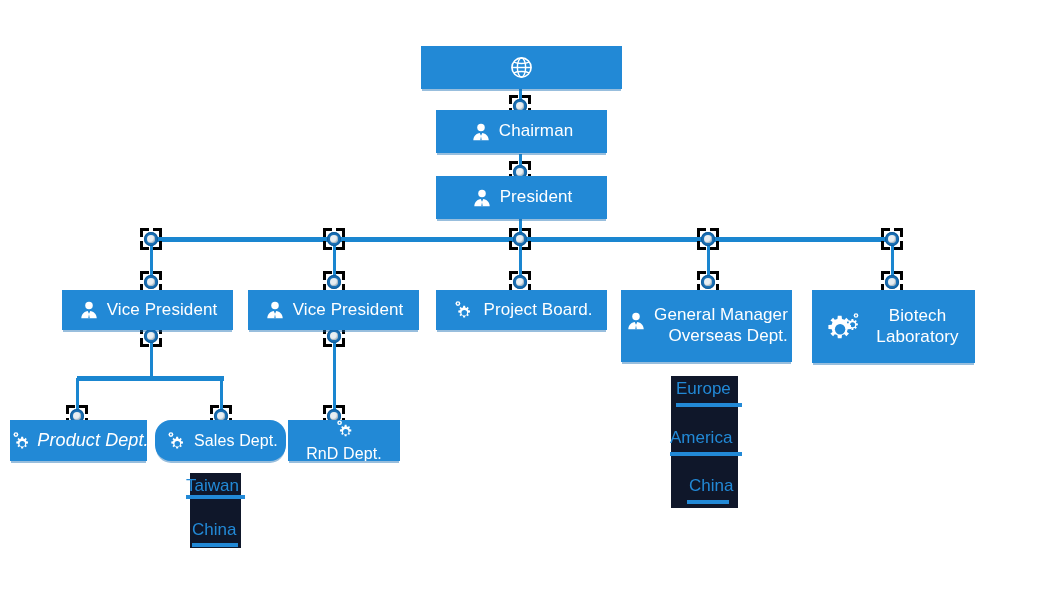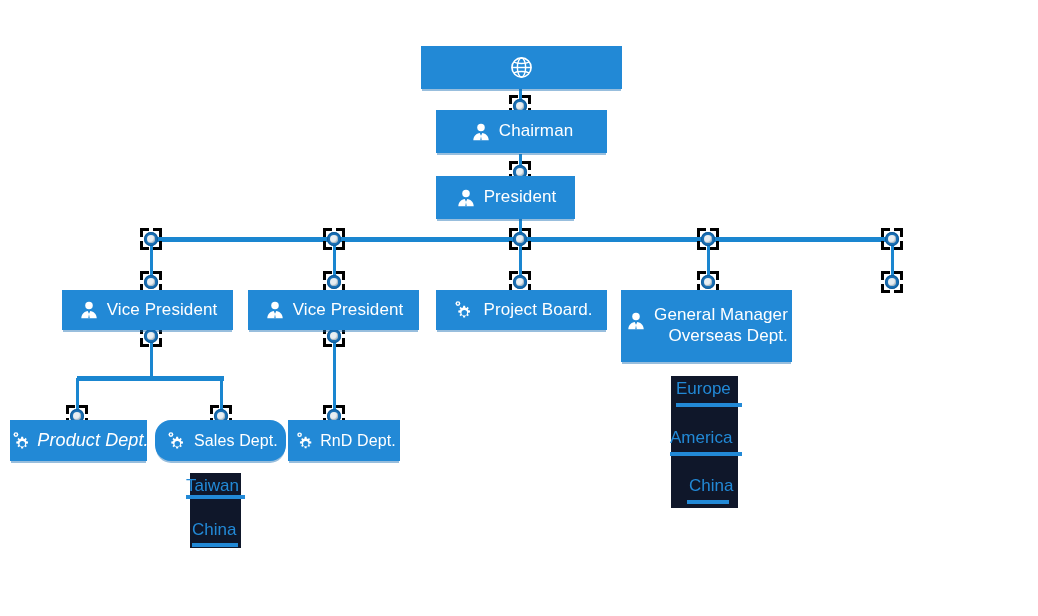--- a/index.html
+++ b/index.html
@@ -306,21 +306,21 @@
           <circle cx="12" cy="7" r="4.1" fill="#ffffff"></circle>
           <path d="M3.6 21 C3.6 15.8 7.4 13 12 13 C16.6 13 20.4 15.8 20.4 21 Z" fill="#ffffff"></path>
           <path d="M10.6 13.2 L12 16.2 L13.4 13.2 L12 12.4 Z" fill="#2289d6"></path>
           <path d="M12 16.6 L11.2 21 L12.8 21 Z" fill="#2289d6"></path>
         </svg>
       </span>
       <span class="lbl">Chairman</span>
     </div>
   </div>
 
-  <div class="box" style="left:436px; top:176px; width:139px; height:43px;">
+  <div class="box" style="left:436px; top:176px; width:171px; height:43px;">
     <div class="inner">
       <span class="ico">
         <svg width="22" height="22" viewBox="0 0 24 24" aria-hidden="true">
           <circle cx="12" cy="7" r="4.1" fill="#ffffff"></circle>
           <path d="M3.6 21 C3.6 15.8 7.4 13 12 13 C16.6 13 20.4 15.8 20.4 21 Z" fill="#ffffff"></path>
           <path d="M10.6 13.2 L12 16.2 L13.4 13.2 L12 12.4 Z" fill="#2289d6"></path>
           <path d="M12 16.6 L11.2 21 L12.8 21 Z" fill="#2289d6"></path>
         </svg>
       </span>
       <span class="lbl">President</span>
@@ -381,20 +381,40 @@
           <path d="M12 16.6 L11.2 21 L12.8 21 Z" fill="#2289d6"></path>
         </svg>
       </span>
       <span class="txtwrap">
         <span class="lbl">General Manager</span>
         <span class="lbl">Overseas Dept.</span>
       </span>
     </div>
   </div>
 
+  <div class="box two-line" style="left:812px; top:290px; width:163px; height:73px;">
+    <div class="inner" style="gap:8px;">
+      <span class="ico">
+        <svg width="40" height="38" viewBox="0 0 40 38" aria-hidden="true">
+          <g fill="#ffffff">
+            <circle cx="28" cy="7.5" r="2.3"></circle>
+            <circle cx="28" cy="7.5" r="0.9" fill="#2289d6"></circle>
+            <path d="M25.5 12.5 l1.3 .4 .8-1.0 1.3 1.3 -1.0 .8 .4 1.3 1.6 .2 v1.8 l-1.6 .2 -.4 1.3 1.0 .8 -1.3 1.3 -.8-1.0 -1.3 .4 -.2 1.6 h-1.8 l-.2-1.6 -1.3-.4 -.8 1.0 -1.3-1.3 1.0-.8 -.4-1.3 -1.6-.2 v-1.8 l1.6-.2 .4-1.3 -1.0-.8 1.3-1.3 .8 1.0 1.3-.4 .2-1.6 h1.8 z"></path>
+            <circle cx="24.6" cy="16.8" r="2.5" fill="#2289d6"></circle>
+            <path d="M14.0 11.0 l2.6 .8 1.7-2.1 2.7 2.7 -2.1 1.7 .8 2.6 3.3 .4 v3.8 l-3.3 .4 -.8 2.6 2.1 1.7 -2.7 2.7 -1.7-2.1 -2.6 .8 -.4 3.3 h-3.8 l-.4-3.3 -2.6-.8 -1.7 2.1 -2.7-2.7 2.1-1.7 -.8-2.6 -3.3-.4 v-3.8 l3.3-.4 .8-2.6 -2.1-1.7 2.7-2.7 1.7 2.1 2.6-.8 .4-3.3 h3.8 z"></path>
+            <circle cx="12.1" cy="21.2" r="5.2" fill="#2289d6"></circle>
+          </g>
+        </svg>
+      </span>
+      <span class="txtwrap center">
+        <span class="lbl">Biotech</span>
+        <span class="lbl">Laboratory</span>
+      </span>
+    </div>
+  </div>
 
   <div class="box" style="left:10px; top:420px; width:137px; height:41px;">
     <div class="inner" style="gap:3px; padding:0 6px;">
       <span class="ico">
         <svg width="26" height="24" viewBox="0 0 28 26" aria-hidden="true">
           <g fill="#ffffff">
             <circle cx="8.5" cy="6" r="2.6"></circle>
             <circle cx="8.5" cy="6" r="1.0" fill="#2289d6"></circle>
             <path d="M16.5 10.2 l1.5 .5 .9-1.2 1.5 1.5 -1.2 .9 .5 1.5 1.9 .2 v2.1 l-1.9 .2 -.5 1.5 1.2 .9 -1.5 1.5 -.9-1.2 -1.5 .5 -.2 1.9 h-2.1 l-.2-1.9 -1.5-.5 -.9 1.2 -1.5-1.5 1.2-.9 -.5-1.5 -1.9-.2 v-2.1 l1.9-.2 .5-1.5 -1.2-.9 1.5-1.5 .9 1.2 1.5-.5 .2-1.9 h2.1 z"></path>
             <circle cx="15.4" cy="16.0" r="3.0" fill="#2289d6"></circle>
@@ -415,21 +435,21 @@
             <path d="M16.5 10.2 l1.5 .5 .9-1.2 1.5 1.5 -1.2 .9 .5 1.5 1.9 .2 v2.1 l-1.9 .2 -.5 1.5 1.2 .9 -1.5 1.5 -.9-1.2 -1.5 .5 -.2 1.9 h-2.1 l-.2-1.9 -1.5-.5 -.9 1.2 -1.5-1.5 1.2-.9 -.5-1.5 -1.9-.2 v-2.1 l1.9-.2 .5-1.5 -1.2-.9 1.5-1.5 .9 1.2 1.5-.5 .2-1.9 h2.1 z"></path>
             <circle cx="15.4" cy="16.0" r="3.0" fill="#2289d6"></circle>
           </g>
         </svg>
       </span>
       <span class="lbl" style="font-size:16px;">Sales Dept.</span>
     </div>
   </div>
 
   <div class="box" style="left:288px; top:420px; width:112px; height:41px;">
-    <div class="inner" style="gap:3px; padding:0 18px;">
+    <div class="inner" style="gap:3px; padding:0 18px;flex-direction:column;">
       <span class="ico">
         <svg width="25" height="24" viewBox="0 0 28 26" aria-hidden="true">
           <g fill="#ffffff">
             <circle cx="8.5" cy="6" r="2.6"></circle>
             <circle cx="8.5" cy="6" r="1.0" fill="#2289d6"></circle>
             <path d="M16.5 10.2 l1.5 .5 .9-1.2 1.5 1.5 -1.2 .9 .5 1.5 1.9 .2 v2.1 l-1.9 .2 -.5 1.5 1.2 .9 -1.5 1.5 -.9-1.2 -1.5 .5 -.2 1.9 h-2.1 l-.2-1.9 -1.5-.5 -.9 1.2 -1.5-1.5 1.2-.9 -.5-1.5 -1.9-.2 v-2.1 l1.9-.2 .5-1.5 -1.2-.9 1.5-1.5 .9 1.2 1.5-.5 .2-1.9 h2.1 z"></path>
             <circle cx="15.4" cy="16.0" r="3.0" fill="#2289d6"></circle>
           </g>
         </svg>
       </span>

